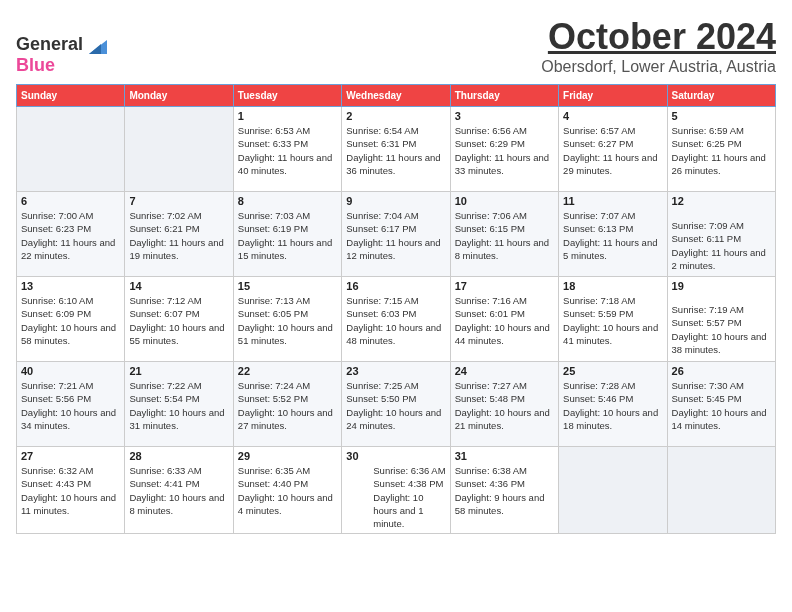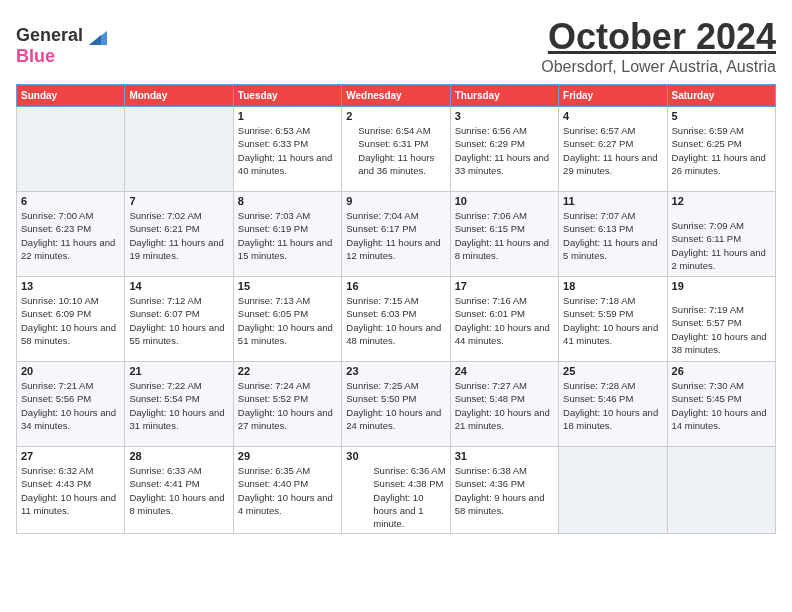--- a/index.html
+++ b/index.html
@@ -6,21 +6,21 @@
     body {
       font-family: Arial, sans-serif;
       background: #fff;
       width: 792px;
       min-height: 612px;
       padding: 16px;
     }
     .header {
       display: flex;
       justify-content: space-between;
-      align-items: center;
+      align-items: flex-end;
       margin-bottom: 8px;
     }
     .logo {
       display: flex;
       flex-direction: column;
       align-items: flex-start;
     }
     .logo-row {
       display: flex;
       align-items: center;
@@ -117,21 +117,21 @@
         <td class="empty-cell"></td>
         <td class="empty-cell"></td>
         <td>
           <div class="day-num">1</div>
           <div class="day-info" style="white-space: pre-line;">Sunrise: 6:53 AM
 Sunset: 6:33 PM
 Daylight: 11 hours and 40 minutes.</div>
         </td>
         <td>
           <div class="day-num">2</div>
-          <div class="day-info" style="white-space: pre-line; margin-left: 12px;">Sunrise: 6:54 AM
+          <div class="day-info" style="white-space: pre-line;">Sunrise: 6:54 AM
 Sunset: 6:31 PM
 Daylight: 11 hours and 36 minutes.</div>
         </td>
         <td>
           <div class="day-num">3</div>
           <div class="day-info" style="white-space: pre-line;">Sunrise: 6:56 AM
 Sunset: 6:29 PM
 Daylight: 11 hours and 33 minutes.</div>
         </td>
         <td>
@@ -187,21 +187,21 @@
         <td>
           <div class="day-num">12</div>
           <div class="day-info" style="white-space: pre-line; margin-top: 12px;">Sunrise: 7:09 AM
 Sunset: 6:11 PM
 Daylight: 11 hours and 2 minutes.</div>
         </td>
       </tr>
       <tr>
         <td>
           <div class="day-num">13</div>
-          <div class="day-info" style="white-space: pre-line;">Sunrise: 10:10 AM
+          <div class="day-info" style="white-space: pre-line;">Sunrise: 6:10 AM
 Sunset: 6:09 PM
 Daylight: 10 hours and 58 minutes.</div>
         </td>
         <td>
           <div class="day-num">14</div>
           <div class="day-info" style="white-space: pre-line;">Sunrise: 7:12 AM
 Sunset: 6:07 PM
 Daylight: 10 hours and 55 minutes.</div>
         </td>
         <td>
@@ -230,21 +230,21 @@
         </td>
         <td>
           <div class="day-num">19</div>
           <div class="day-info" style="white-space: pre-line; margin-top: 11px;">Sunrise: 7:19 AM
 Sunset: 5:57 PM
 Daylight: 10 hours and 38 minutes.</div>
         </td>
       </tr>
       <tr>
         <td>
-          <div class="day-num">20</div>
+          <div class="day-num">40</div>
           <div class="day-info" style="white-space: pre-line;">Sunrise: 7:21 AM
 Sunset: 5:56 PM
 Daylight: 10 hours and 34 minutes.</div>
         </td>
         <td>
           <div class="day-num">21</div>
           <div class="day-info" style="white-space: pre-line;">Sunrise: 7:22 AM
 Sunset: 5:54 PM
 Daylight: 10 hours and 31 minutes.</div>
         </td>

